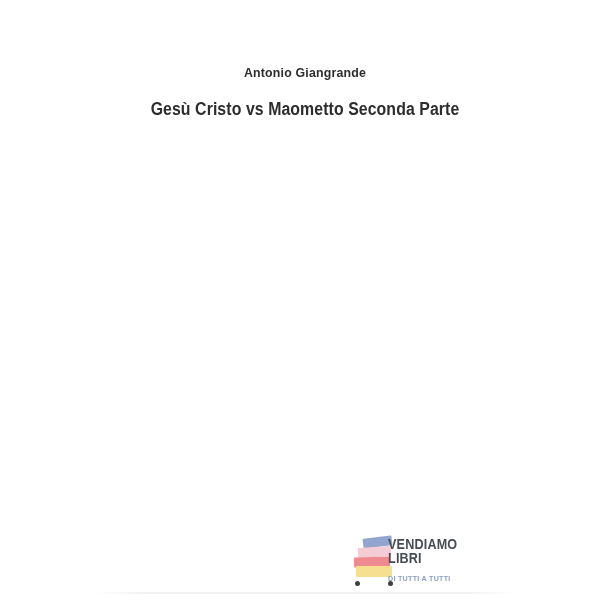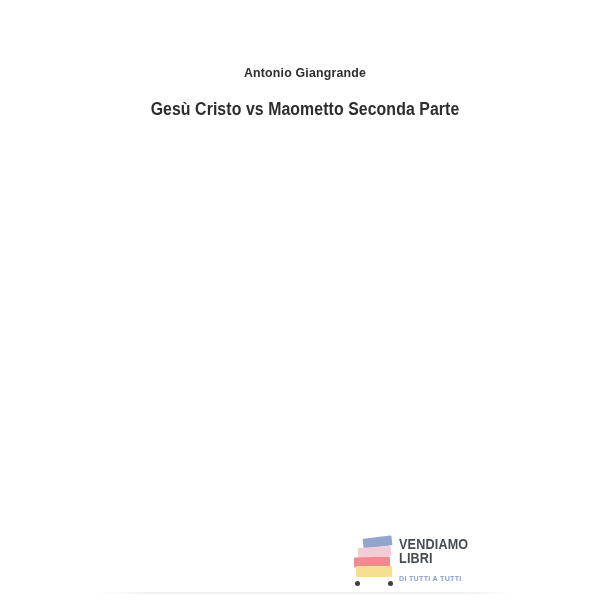--- a/index.html
+++ b/index.html
@@ -90,21 +90,21 @@
   .wheel {
     position: absolute;
     width: 5px;
     height: 5px;
     border-radius: 50%;
   }
   .wheel-left  { left: 3px;  top: 47px; }
   .wheel-right { left: 36px; top: 47px; }
   .logo-text {
     position: absolute;
-    left: 47px;
+    left: 36px;
     top: 0;
     width: 75px;
     height: 56px;
     text-align: center;
   }
   .publisher-name-line {
     position: absolute;
     left: 0;
     font-size: 14px;
     font-weight: bold;

